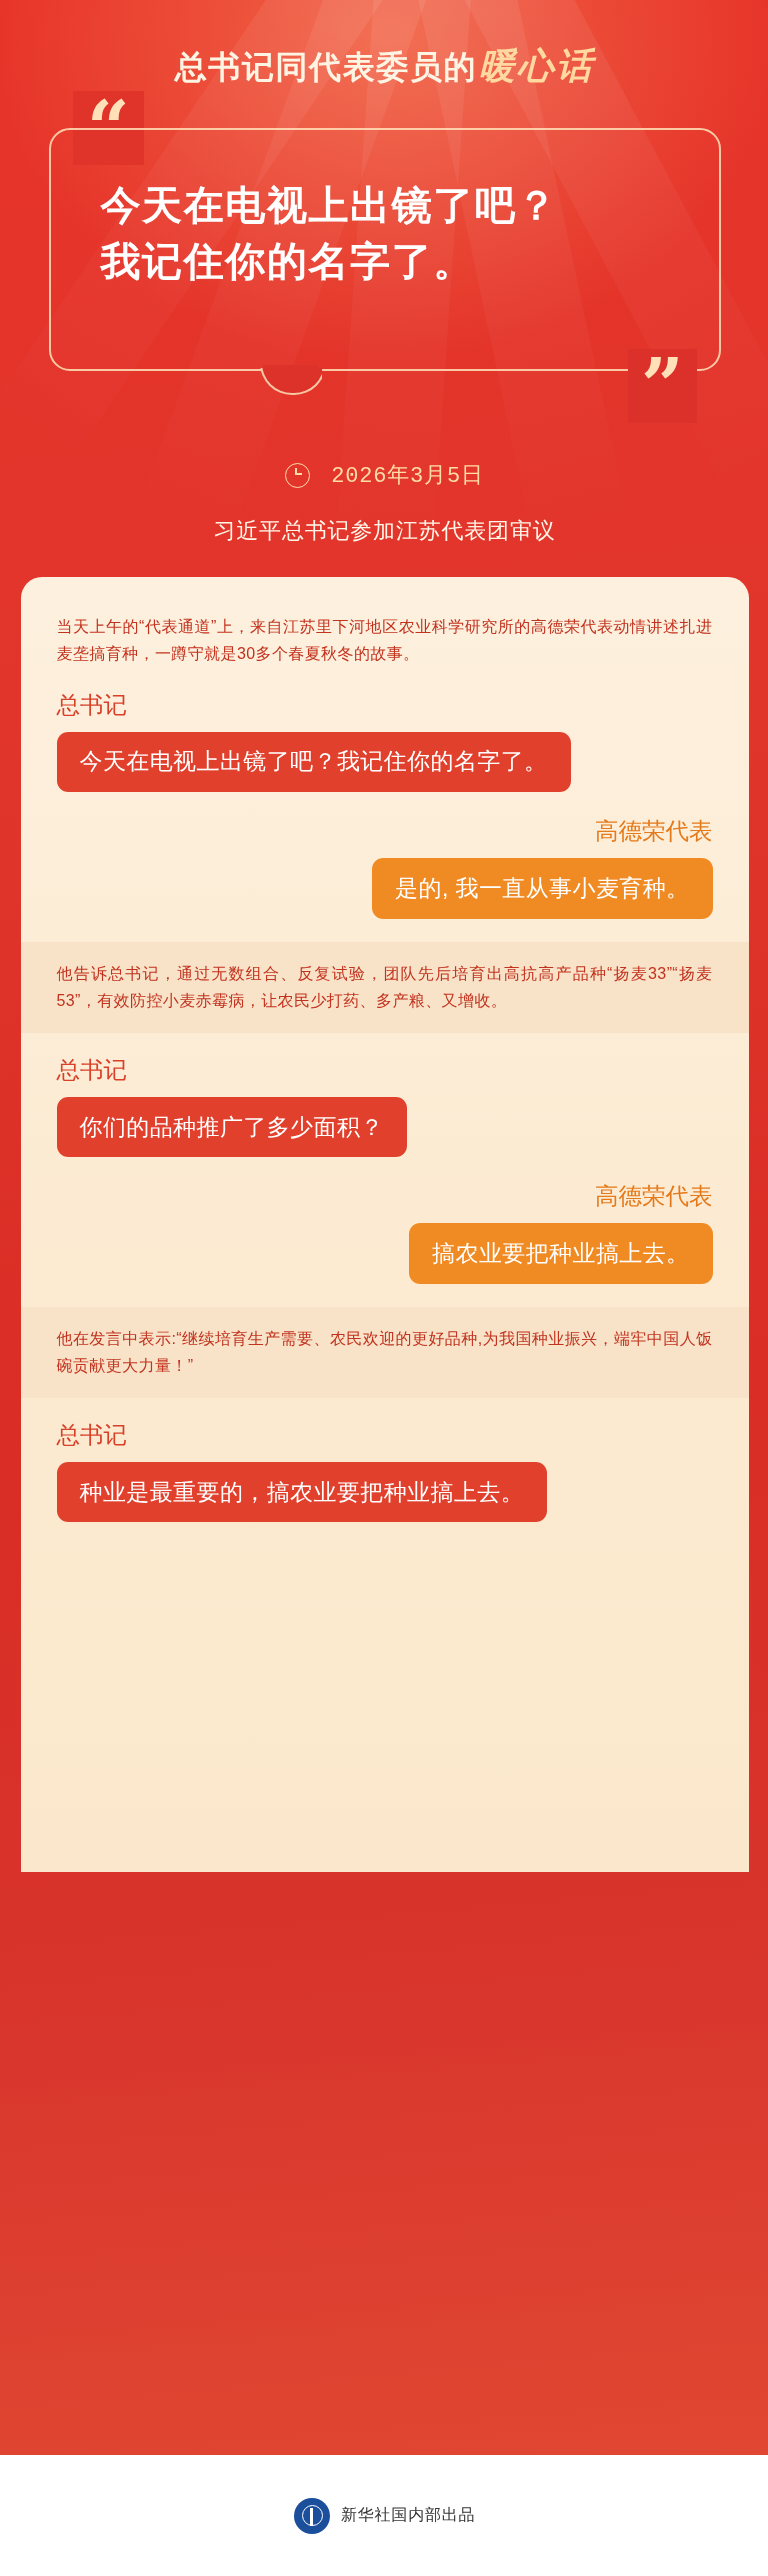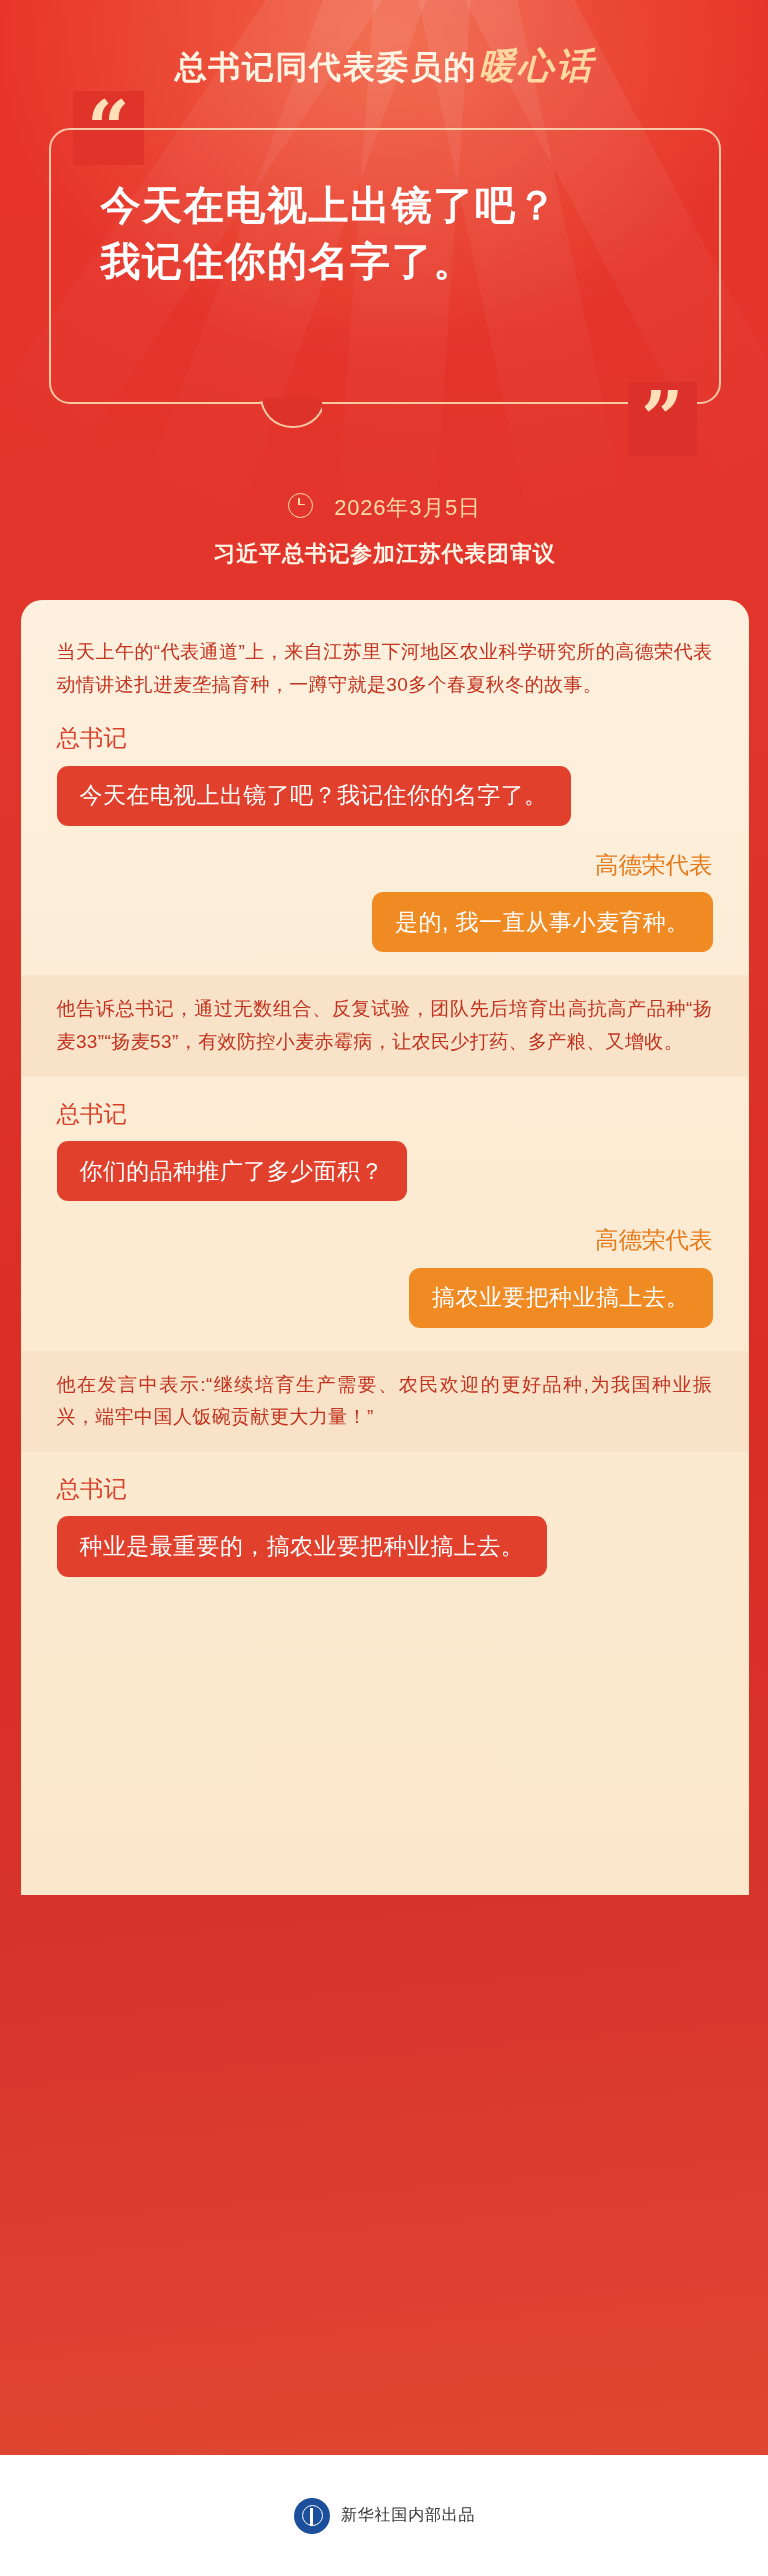--- a/index.html
+++ b/index.html
@@ -72,21 +72,21 @@
   .quote-wrap {
     position: relative;
     margin: 37px auto 0;
     width: 672px;
     z-index: 3;
   }
   .quote-box {
     position: relative;
     border: 2.4px solid rgba(255, 226, 186, 0.85);
     border-radius: 21px;
-    height: 276px;
+    height: 243px;
     box-sizing: border-box;
     padding: 47px 49px 0 50px;
   }
   .quote-mark {
     position: absolute;
     font-size: 74px;
     line-height: 1;
     color: #ffe0b9;
     font-family: "DejaVu Serif", "Liberation Serif", serif;
     font-weight: bold;
@@ -142,21 +142,23 @@
 
   
   .meta {
     position: relative;
     margin-top: 89px;
     text-align: center;
     z-index: 3;
   }
   .date-row {
     display: inline-flex;
+    align-items: center;
     gap: 21px;
+    font-family: Liberation Mono, monospace;
   }
   .clock-icon {
     width: 23px;
     height: 23px;
     border: 1.6px solid #ffdca8;
     border-radius: 50%;
     position: relative;
     display: inline-block;
   }
   .clock-icon:before {
@@ -176,41 +178,41 @@
     width: 5.7px;
     height: 1.6px;
     background: #ffdca8;
   }
   .date-text {
     font-size: 22px;
     color: #ffdca8;
     letter-spacing: 0.8px;
   }
   .subtitle {
-    margin-top: 16px;
+    margin-top: 25px;
     font-size: 22px;
     color: #fff6e8;
-    font-weight: bold;
+    font-weight: normal;
     letter-spacing: 0.8px;
   }
 
   
   .card {
     position: relative;
     margin: 31px auto 0;
     width: 728px;
     background: linear-gradient(to bottom, #fdf0de 0%, #fcebd2 50%, #fbe8cc 100%);
     border-radius: 21px 21px 0 0;
     padding: 36px 0 0;
     box-sizing: border-box;
     min-height: 1295px;
     z-index: 3;
   }
   .para {
-    font-size: 19px;
+    font-size: 16px;
     line-height: 1.72;
     color: #c2331f;
     padding: 0 36px;
     margin: 0 0 21px;
     text-align: justify;
     letter-spacing: 0.4px;
   }
   .para.tinted {
     background: #f8e2c8;
     padding-top: 18px;

